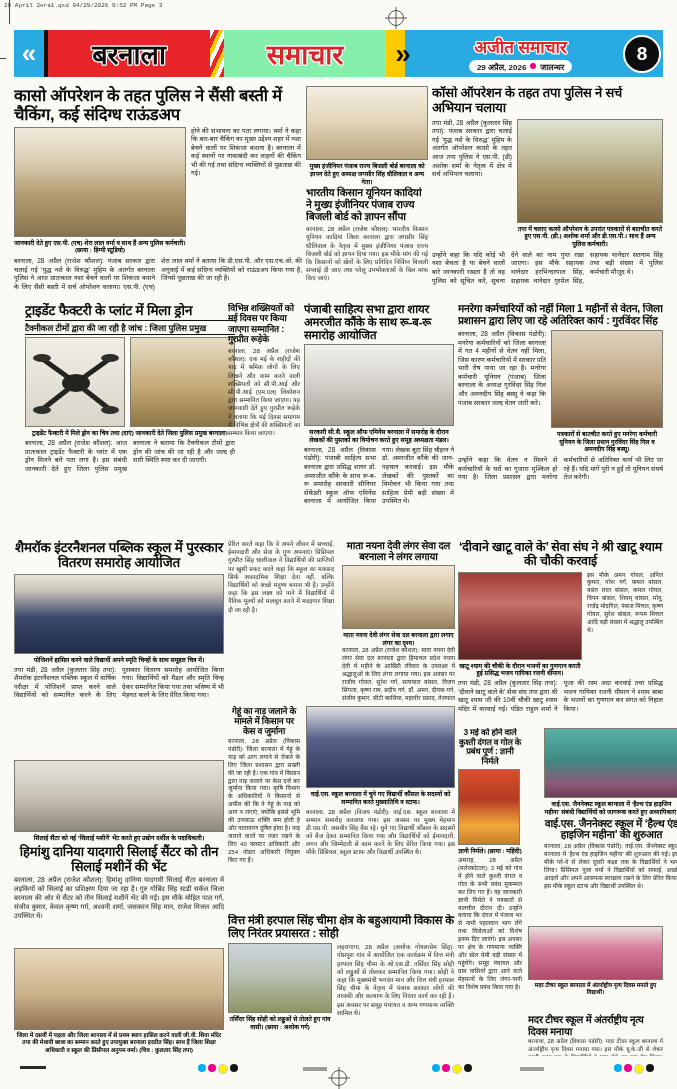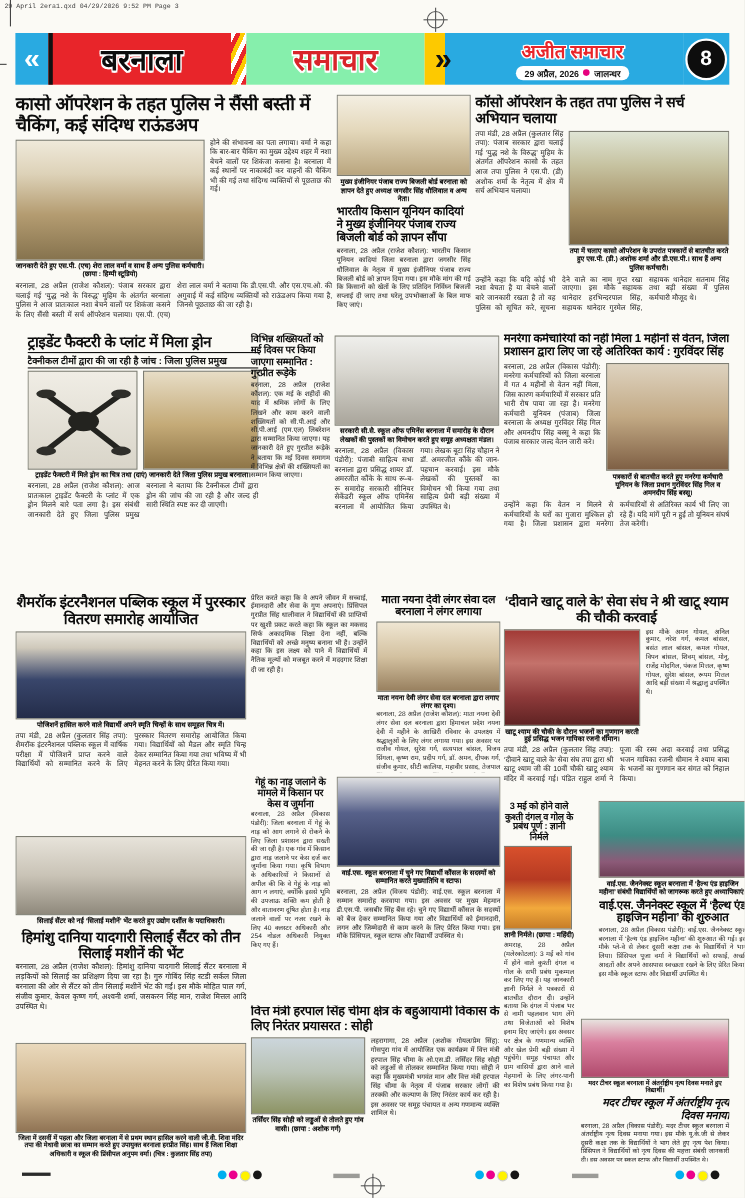--- a/index.html
+++ b/index.html
@@ -144,20 +144,21 @@
     <div class="cap">ट्राइडेंट फैक्टरी में मिले ड्रोन का चित्र तथा (दाएं) जानकारी देते जिला पुलिस प्रमुख बरनाला।</div>
     <div class="bd bd2" style="margin-top:2px;">बरनाला, 28 अप्रैल (राजेश कौशल): आज प्रातःकाल ट्राइडेंट फैक्टरी के प्लांट में एक ड्रोन मिलने बारे पता लगा है। इस संबंधी जानकारी देते हुए जिला पुलिस प्रमुख बरनाला ने बताया कि टैक्नीकल टीमों द्वारा ड्रोन की जांच की जा रही है और जल्द ही सारी स्थिति स्पष्ट कर दी जाएगी।</div>
   </section>
 
   <section class="art" style="left:228px;top:303px;width:72px;height:232px;">
     <div class="hl" style="font-size:9px;text-align:left;">विभिन्न शख्सियतों को मई दिवस पर किया जाएगा सम्मानित : गुरप्रीत रूड़ेके</div>
     <div class="bd" style="margin-top:3px;font-size:6.2px;">बरनाला, 28 अप्रैल (राजेश कौशल): एक मई के शहीदों की याद में श्रमिक लोगों के लिए लिखने और काम करने वाली शख्सियतों को सी.पी.आई और सी.पी.आई (एम.एल) लिबरेशन द्वारा सम्मानित किया जाएगा। यह जानकारी देते हुए गुरप्रीत रूड़ेके ने बताया कि मई दिवस समागम में विभिन्न क्षेत्रों की शख्सियतों का सम्मान किया जाएगा।</div>
   </section>
 
   <section class="art" style="left:304px;top:303px;width:150px;height:232px;">
+    <div class="hl" style="font-size:11.5px;">पंजाबी साहित्य सभा द्वारा शायर अमरजीत कौंके के साथ रू-ब-रू समारोह आयोजित</div>
     <div class="ph ph-sahit" style="width:150px;height:82px;margin-top:2px;"></div>
     <div class="cap">सरकारी सी.सै. स्कूल ऑफ एमिनेंस बरनाला में समारोह के दौरान लेखकों की पुस्तकों का विमोचन करते हुए समूह अध्यक्षता मंडल।</div>
     <div class="bd bd2" style="margin-top:2px;">बरनाला, 28 अप्रैल (विकास पंडोरी): पंजाबी साहित्य सभा बरनाला द्वारा प्रसिद्ध शायर डॉ. अमरजीत कौंके के साथ रू-ब-रू समारोह सरकारी सीनियर सेकेंडरी स्कूल ऑफ एमिनेंस बरनाला में आयोजित किया गया। लेखक बूटा सिंह चौहान ने डॉ. अमरजीत कौंके की जान-पहचान करवाई। इस मौके लेखकों की पुस्तकों का विमोचन भी किया गया तथा साहित्य प्रेमी बड़ी संख्या में उपस्थित थे।</div>
   </section>
 
   <section class="art" style="left:458px;top:303px;width:205px;height:232px;">
     <div class="hl" style="font-size:10.5px;">मनरेगा कर्मचारियों को नहीं मिला 1 महीनों से वेतन, जिला प्रशासन द्वारा लिए जा रहे अतिरिक्त कार्य : गुरविंदर सिंह</div>
     <div class="row" style="margin-top:3px;">
       <div class="bd" style="width:88px;">बरनाला, 28 अप्रैल (विकास पंडोरी): मनरेगा कर्मचारियों को जिला बरनाला में गत 4 महीनों से वेतन नहीं मिला, जिस कारण कर्मचारियों में सरकार प्रति भारी रोष पाया जा रहा है। मनरेगा कर्मचारी यूनियन (पंजाब) जिला बरनाला के अध्यक्ष गुरविंदर सिंह गिल और अमनदीप सिंह बस्सू ने कहा कि पंजाब सरकार जल्द वेतन जारी करे।</div>
       <figure style="margin:0;width:112px;">
@@ -240,21 +241,21 @@
   <section class="art" style="left:544px;top:728px;width:135px;height:194px;">
     <div class="ph ph-jannext" style="width:135px;height:70px;"></div>
     <div class="cap">वाई.एस. जैननेक्स्ट स्कूल बरनाला में ‘हैल्थ एंड हाइजिन महीना’ संबंधी विद्यार्थियों को जागरूक करते हुए अध्यापिकाएं।</div>
     <div class="hl" style="font-size:10.5px;text-align:center;margin-top:2px;">वाई.एस. जैननेक्स्ट स्कूल में ‘हैल्थ एंड हाइजिन महीना’ की शुरुआत</div>
     <div class="bd" style="margin-top:2px;font-size:6px;">बरनाला, 28 अप्रैल (विकास पंडोरी): वाई.एस. जैननेक्स्ट स्कूल बरनाला में ‘हैल्थ एंड हाइजिन महीना’ की शुरुआत की गई। इस मौके प्ले-वे से लेकर दूसरी कक्षा तक के विद्यार्थियों ने भाग लिया। प्रिंसिपल पूजा वर्मा ने विद्यार्थियों को सफाई, अच्छी आदतों और अपने आसपास स्वच्छता रखने के लिए प्रेरित किया। इस मौके स्कूल स्टाफ और विद्यार्थी उपस्थित थे।</div>
   </section>
 
   <section class="art" style="left:528px;top:926px;width:135px;height:130px;">
     <div class="ph ph-dance" style="width:135px;height:54px;"></div>
     <div class="cap" style="font-size:5.8px;">मदर टीचर स्कूल बरनाला में अंतर्राष्ट्रीय नृत्य दिवस मनाते हुए विद्यार्थी।</div>
-    <div class="hl" style="font-size:10px;text-align:right;margin-top:1px;font-style:italic;">मदर टीचर स्कूल में अंतर्राष्ट्रीय नृत्य दिवस मनाया</div>
+    <div class="hl" style="font-size:10px;text-align:left;margin-top:18px;">मदर टीचर स्कूल में अंतर्राष्ट्रीय नृत्य दिवस मनाया</div>
     <div class="bd" style="margin-top:1px;font-size:5.8px;">बरनाला, 28 अप्रैल (विकास पंडोरी): मदर टीचर स्कूल बरनाला में अंतर्राष्ट्रीय नृत्य दिवस मनाया गया। इस मौके यू.के.जी से लेकर दूसरी कक्षा तक के विद्यार्थियों ने भाग लेते हुए नृत्य पेश किया। प्रिंसिपल ने विद्यार्थियों को नृत्य दिवस की महत्ता संबंधी जानकारी दी। इस अवसर पर स्कूल स्टाफ और विद्यार्थी उपस्थित थे।</div>
   </section>
 
   <div class="bdash" style="left:20px;top:1066px;width:26px;"></div>
   <div class="cmyk" style="left:198px;top:1064px;">
     <span style="background:#00aeef;"></span>
       <span style="background:#ec008c;"></span>
       <span style="background:#fff200;border:0.5px solid #ccc;"></span>
       <span style="background:#161616;"></span>
   </div>

